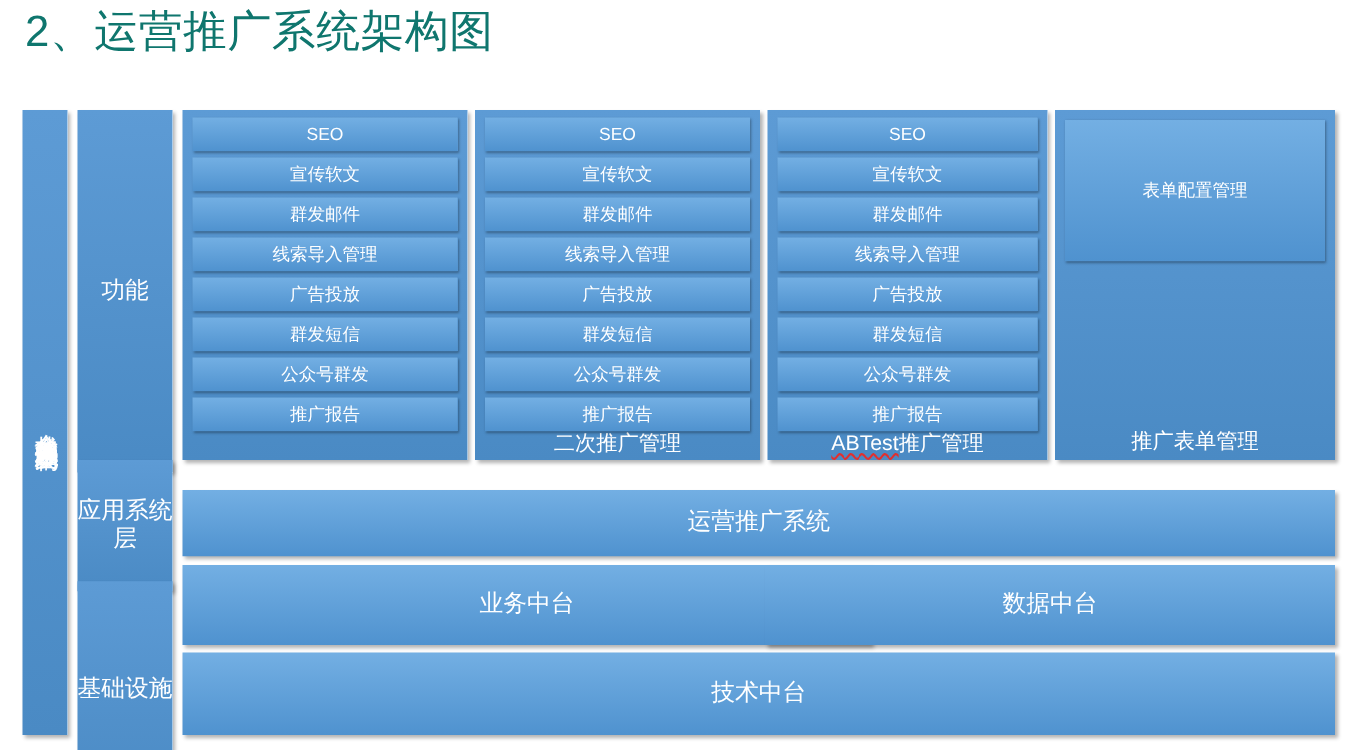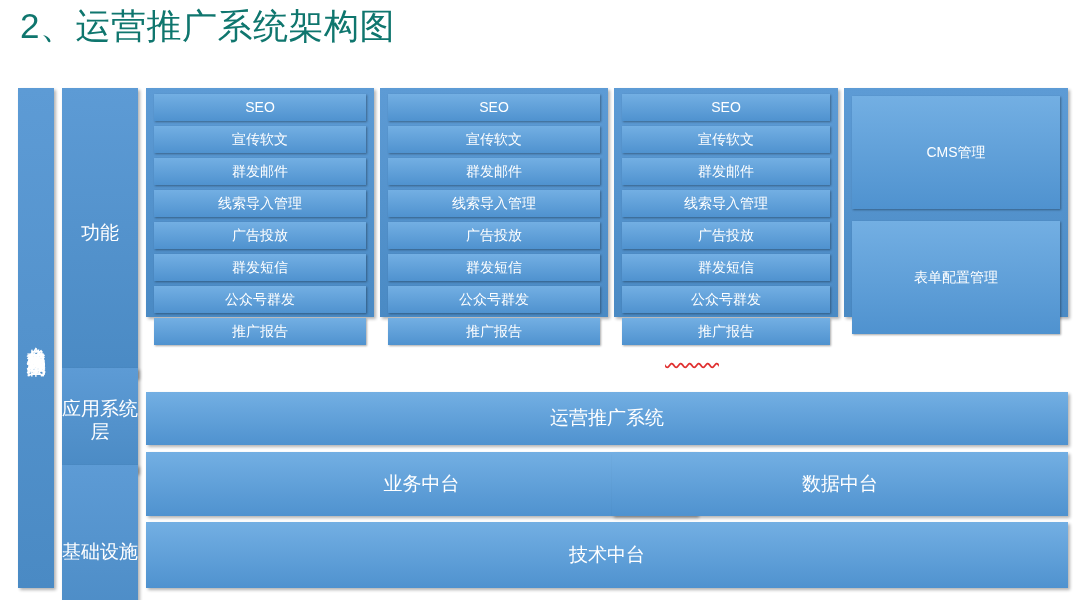--- a/index.html
+++ b/index.html
@@ -79,21 +79,21 @@
     width: 76px;
     font-size: 19px;
   }
   #layer-func     { top: 88px;  height: 290px; }
   #layer-app      { top: 340px; height: 105px; margin-top: 28px; }
   #layer-infra    { top: 465px; height: 175px; }
 
   
   .group {
     top: 88px;
-    height: 229px;
+    height: 280px;
     flex-direction: column;
     justify-content: flex-start;
     padding: 6px 8px 0 8px;
     align-items: flex-end;
   }
   #group-0 { left: 146px; width: 228px; }
   #group-1 { left: 380px; width: 228px; }
   #group-2 { left: 614px; width: 224px; }
   #group-3 { left: 844px; width: 224px; }
 
@@ -181,21 +181,20 @@
     <div class="group-items">
       <div class="box chip fn-chip">SEO</div>
       <div class="box chip fn-chip">宣传软文</div>
       <div class="box chip fn-chip">群发邮件</div>
       <div class="box chip fn-chip">线索导入管理</div>
       <div class="box chip fn-chip">广告投放</div>
       <div class="box chip fn-chip">群发短信</div>
       <div class="box chip fn-chip">公众号群发</div>
       <div class="box chip fn-chip">推广报告</div>
     </div>
-    <div class="group-title"><span>单次推广管理</span></div>
   </div>
 
   <div id="group-1" class="box panel group">
     <div class="group-items">
       <div class="box chip fn-chip">SEO</div>
       <div class="box chip fn-chip">宣传软文</div>
       <div class="box chip fn-chip">群发邮件</div>
       <div class="box chip fn-chip">线索导入管理</div>
       <div class="box chip fn-chip">广告投放</div>
       <div class="box chip fn-chip">群发短信</div>
@@ -214,21 +213,20 @@
       <div class="box chip fn-chip">广告投放</div>
       <div class="box chip fn-chip">群发短信</div>
       <div class="box chip fn-chip">公众号群发</div>
       <div class="box chip fn-chip">推广报告</div>
     </div>
     <div class="group-title"><span class="misspelled">ABTest</span><span>推广管理</span></div>
   </div>
 
   <div id="group-3" class="box panel group">
     <div class="group-items">
-      <div class="box chip fn-chip tall">CMS管理</div>
       <div class="box chip fn-chip tall">表单配置管理</div>
     </div>
     <div class="group-title"><span>推广表单管理</span></div>
   </div>
 
   <div id="system-bar" class="box chip">运营推广系统</div>
 
   <div id="platform-0" class="box chip">业务中台</div>
   <div id="platform-2" class="box chip">技术中台</div>
   <div id="platform-1" class="box chip">数据中台</div>

